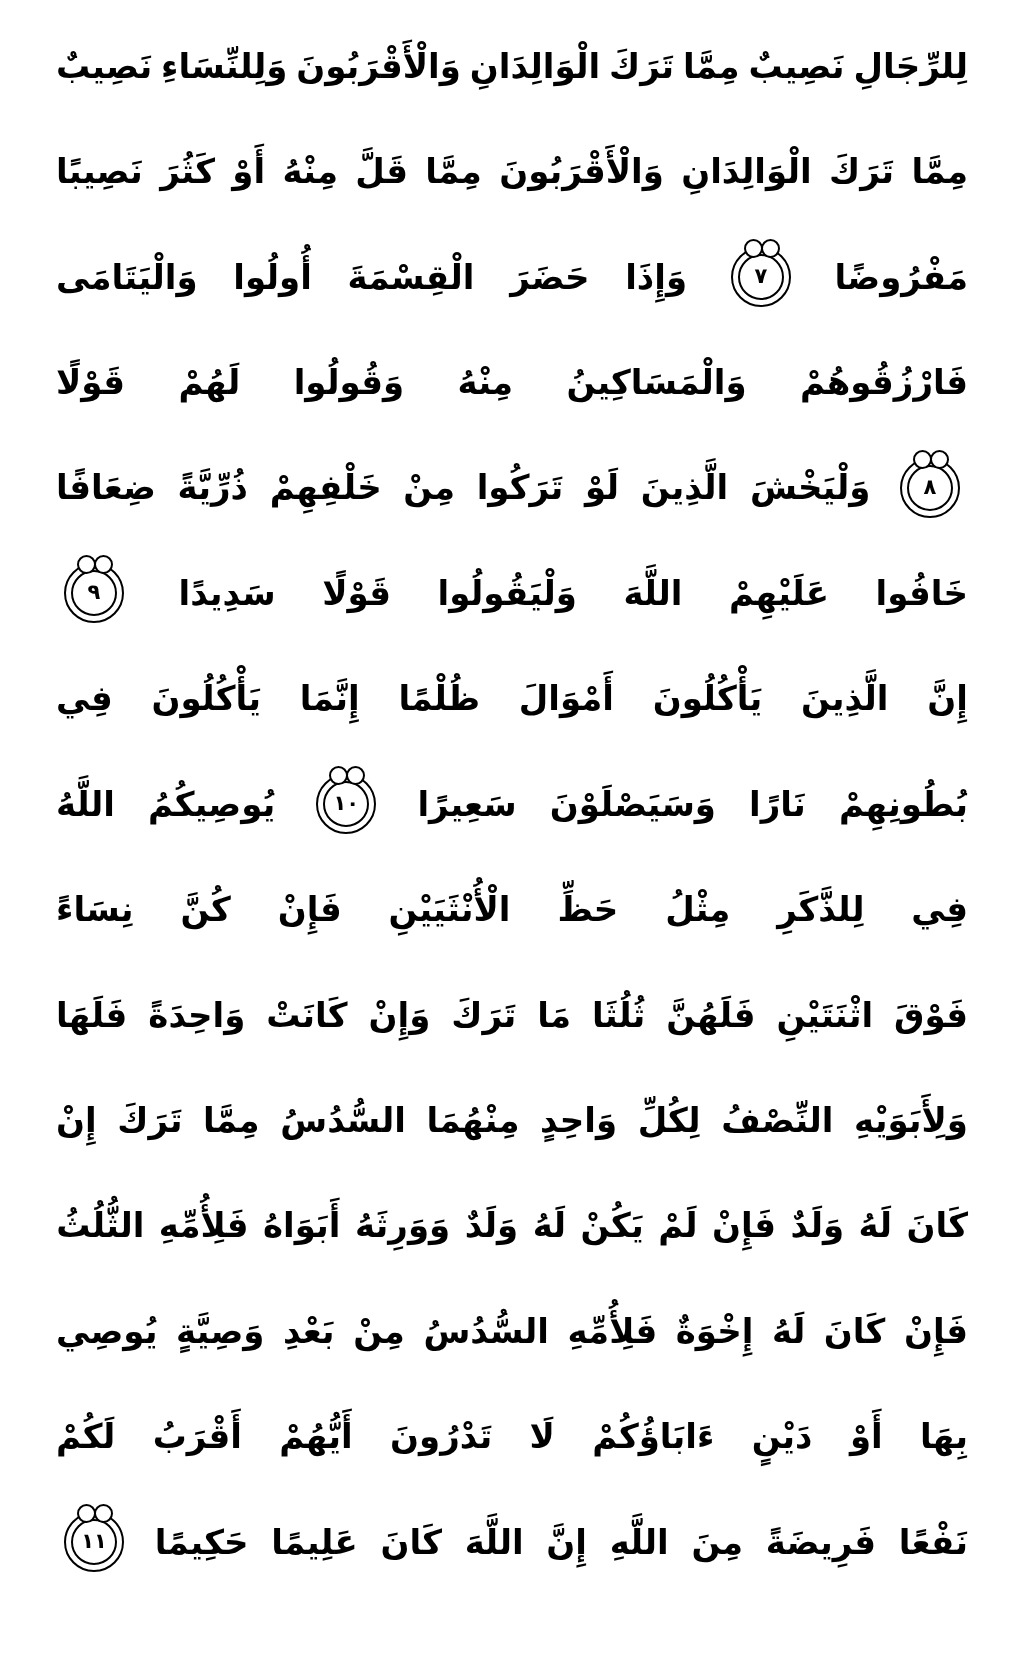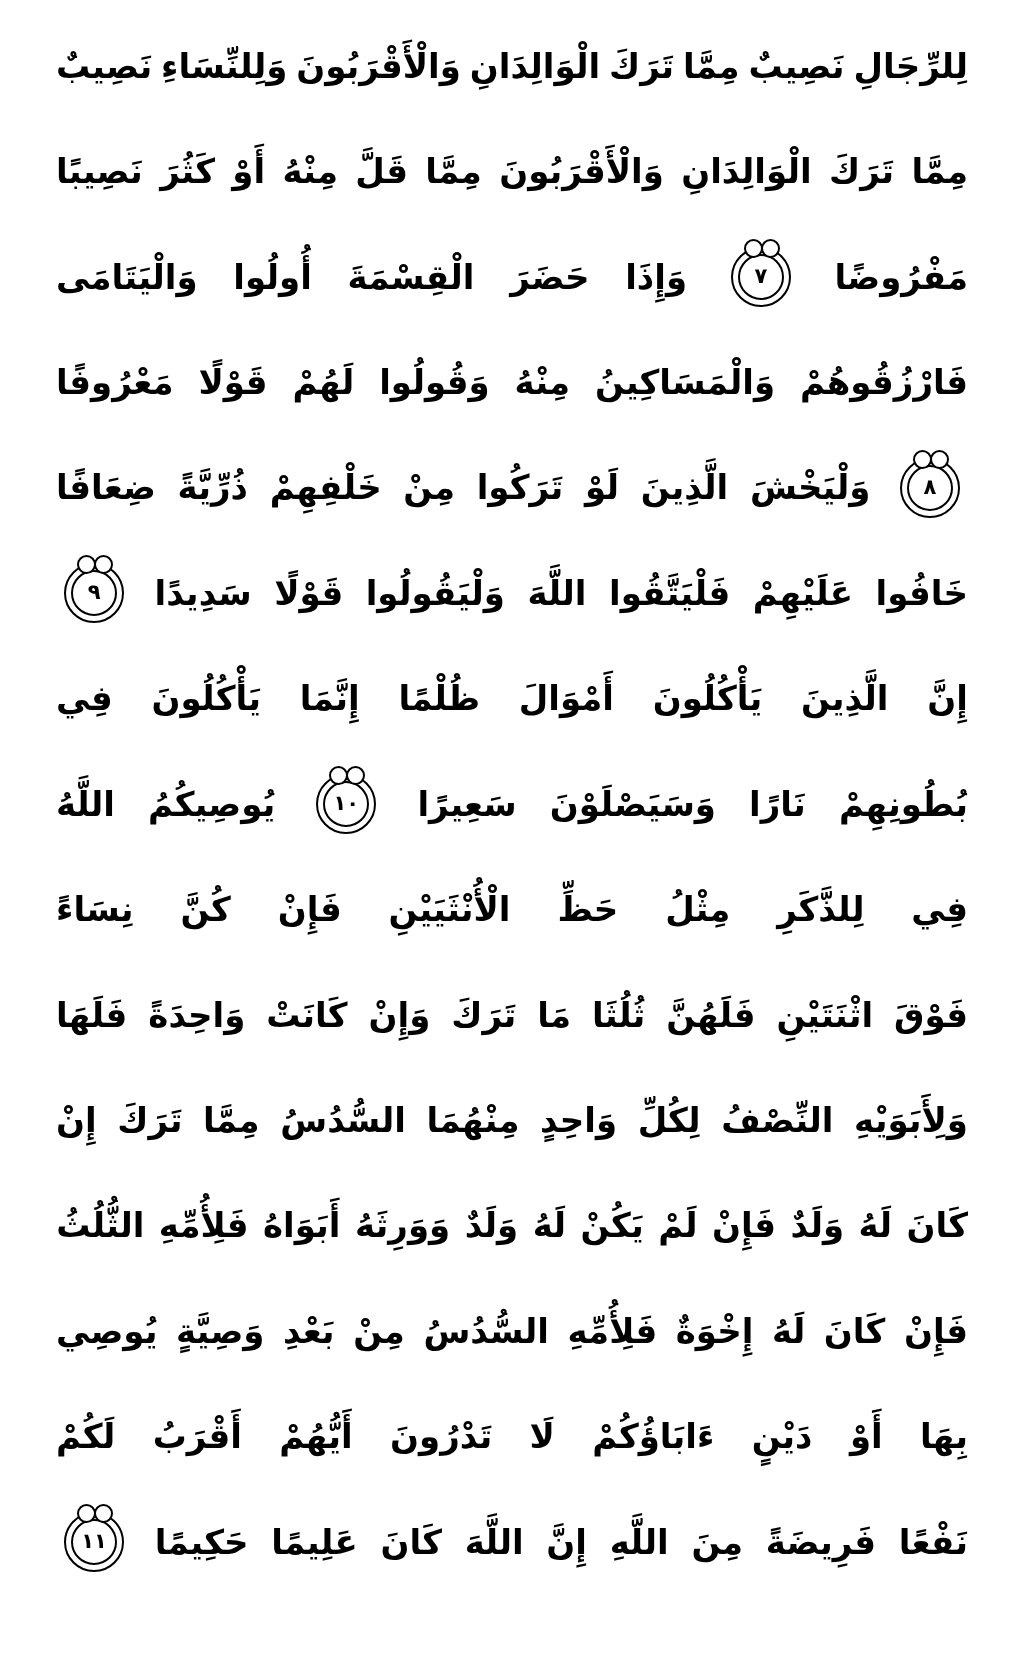--- a/index.html
+++ b/index.html
@@ -132,39 +132,37 @@
       <span class="word">أُولُوا</span>
       <span class="word">وَالْيَتَامَى</span>
     </div>
     <div class="line">
       <span class="word">فَارْزُقُوهُمْ</span>
       <span class="word">وَالْمَسَاكِينُ</span>
       <span class="word">مِنْهُ</span>
       <span class="word">وَقُولُوا</span>
       <span class="word">لَهُمْ</span>
       <span class="word">قَوْلًا</span>
-      <span class="word">مَعْرُوفًا</span>
     </div>
     <div class="line">
       <span class="ayah">
         <span class="num">٨</span>
       </span>
       <span class="word">وَلْيَخْشَ</span>
       <span class="word">الَّذِينَ</span>
       <span class="word">لَوْ</span>
       <span class="word">تَرَكُوا</span>
       <span class="word">مِنْ</span>
       <span class="word">خَلْفِهِمْ</span>
       <span class="word">ذُرِّيَّةً</span>
       <span class="word">ضِعَافًا</span>
     </div>
     <div class="line">
       <span class="word">خَافُوا</span>
       <span class="word">عَلَيْهِمْ</span>
-      <span class="word">فَلْيَتَّقُوا</span>
       <span class="word">اللَّهَ</span>
       <span class="word">وَلْيَقُولُوا</span>
       <span class="word">قَوْلًا</span>
       <span class="word">سَدِيدًا</span>
       <span class="ayah">
         <span class="num">٩</span>
       </span>
     </div>
     <div class="line">
       <span class="word">إِنَّ</span>

